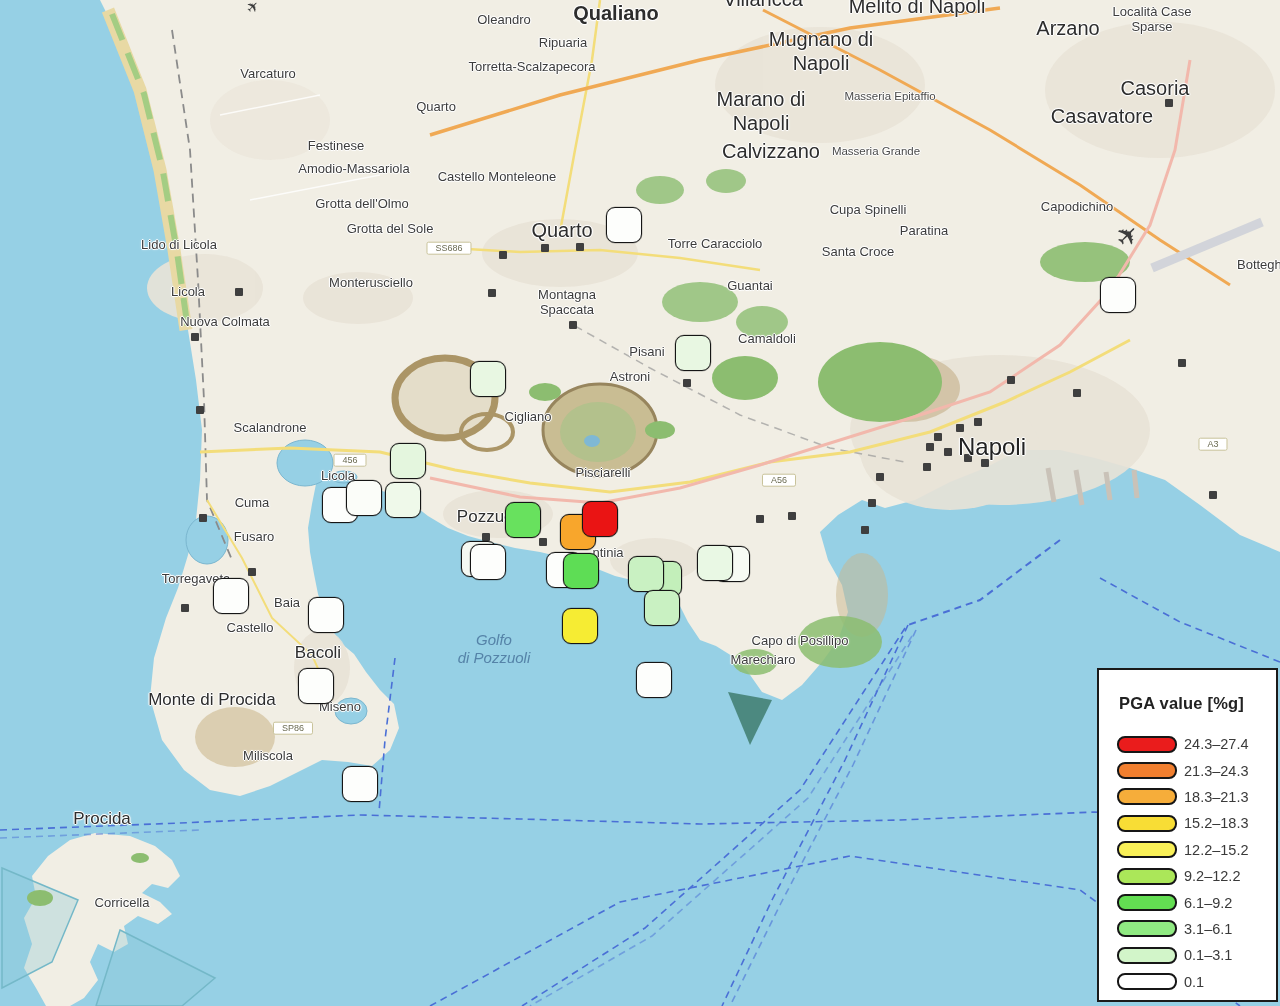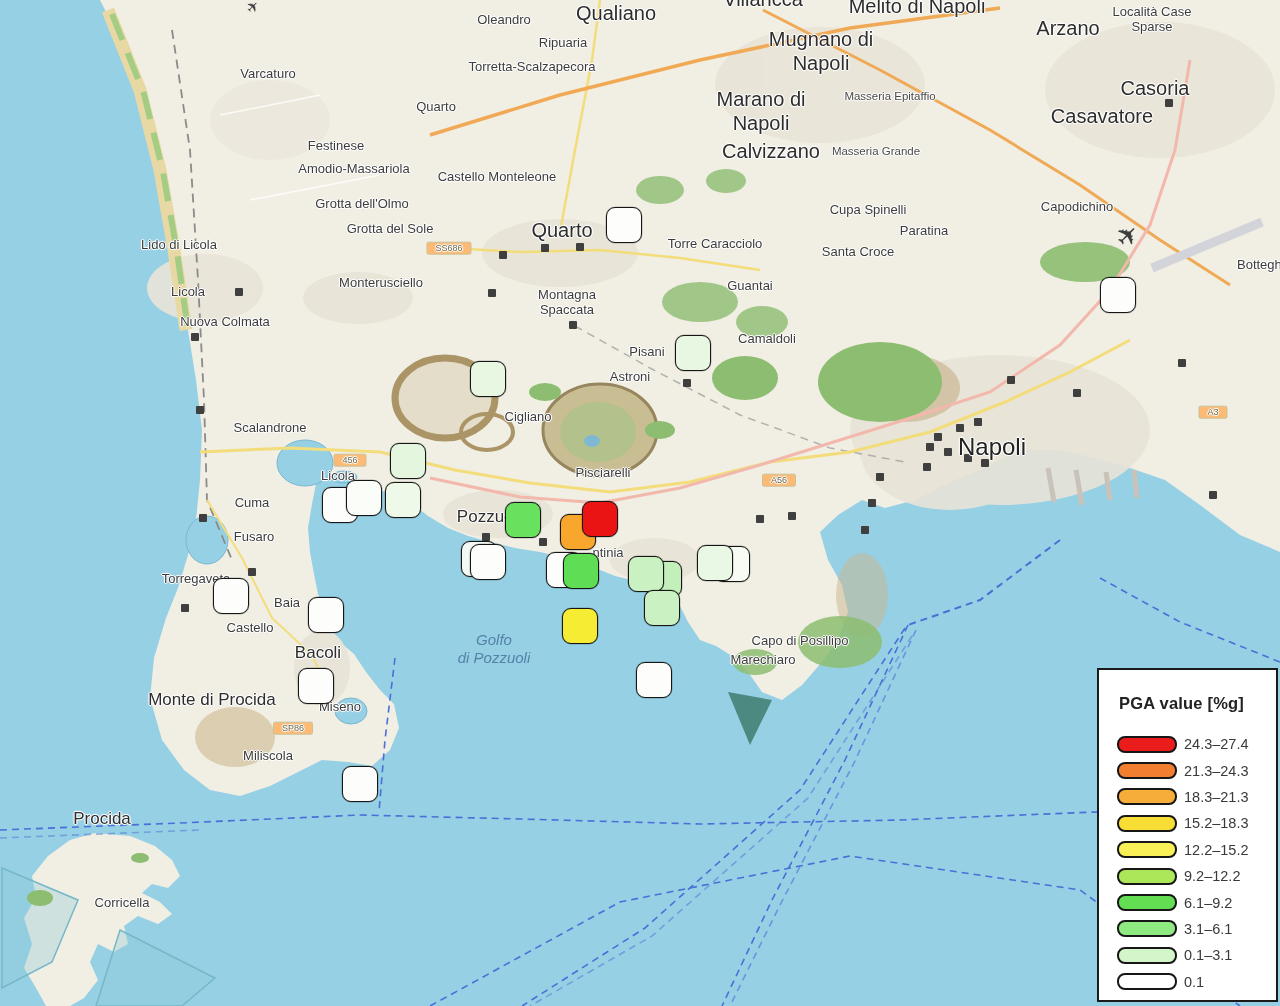--- a/index.html
+++ b/index.html
@@ -11,21 +11,21 @@
   #markers-layer{position:absolute;left:0;top:0;width:100%;height:100%;z-index:20;}
   .maplabel{position:absolute;transform:translate(-50%,-50%);color:#3c3c3c;white-space:pre-line;
     text-align:center;line-height:1.18;
     text-shadow:0 1px 0 #fff,0 -1px 0 #fff,1px 0 0 #fff,-1px 0 0 #fff,0 0 3px #fff;}
   .kind-city{font-size:20px;color:#2d2d2d;}
   .kind-city-lg{font-size:24px;color:#222;}
   .kind-town{font-size:17px;color:#2d2d2d;}
   .kind-village{font-size:13px;}
   .kind-hamlet{font-size:11.5px;color:#4a4a4a;}
   .kind-water{font-size:15px;font-style:italic;color:#5583a8;text-shadow:none;}
-  .kind-road{font-size:9px;color:#6b6b52;background:#fdba74;border:1px solid #c9c39a;border-radius:2px;padding:0 8px;}
+  .kind-road{font-size:9px;color:#6b6b52;background:#ffffff;border:1px solid #c9c39a;border-radius:2px;padding:0 8px;}
   .kind-fragment{font-size:13px;}
   .pga-marker{position:absolute;width:36px;height:36px;box-sizing:border-box;
     border:1.7px solid #151515;border-radius:9px;box-shadow:0 0 0 0.5px rgba(0,0,0,.25);}
   .station{position:absolute;width:8px;height:8px;background:#3f3f3f;border-radius:1px;}
   .plane{position:absolute;color:#3d3d3d;transform:translate(-50%,-50%) rotate(-45deg);text-shadow:none;}
   .legend{position:absolute;left:1097px;top:668px;width:181px;height:334px;background:#ffffff;
     border:2px solid #1a1a1a;box-sizing:border-box;z-index:50;padding:24px 0 0 18px;}
   .legend-title{font-weight:bold;font-size:16.5px;color:#222;margin:0 0 18px 2px;letter-spacing:.2px;}
   .legend ul{list-style:none;margin:0;padding:0;}
   .legend li{display:flex;align-items:center;height:26.4px;}
@@ -183,21 +183,21 @@
       <div class="station" style="left: 248px; top: 568px;"></div>
       <div class="station" style="left: 181px; top: 604px;"></div>
       <div class="station" style="left: 482px; top: 533px;"></div>
       <div class="station" style="left: 539px; top: 538px;"></div>
       <div class="station" style="left: 756px; top: 515px;"></div>
       <div class="station" style="left: 788px; top: 512px;"></div>
     </div>
   <div id="labels-layer">
       <div class="maplabel kind-city" style="left: 917px; top: 7px;">Melito di Napoli</div>
       <div class="maplabel kind-city" style="left: 763px; top: 0px;">Villaricca</div>
-      <div class="maplabel kind-city" style="left: 616px; top: 14px;">Qualiano</div>
+      <div class="maplabel kind-city" style="left: 616px; top: 14px; font-weight: bold;">Qualiano</div>
       <div class="maplabel kind-village" style="left: 504px; top: 20px; text-align: right;">Oleandro</div>
       <div class="maplabel kind-village" style="left: 563px; top: 43px;">Ripuaria</div>
       <div class="maplabel kind-village" style="left: 532px; top: 67px;">Torretta-Scalzapecora</div>
       <div class="maplabel kind-city" style="left: 821px; top: 52px;">Mugnano di
 Napoli</div>
       <div class="maplabel kind-city" style="left: 1068px; top: 29px;">Arzano</div>
       <div class="maplabel kind-village" style="left: 1152px; top: 19px;">Località Case
 Sparse</div>
       <div class="maplabel kind-city" style="left: 1155px; top: 89px;">Casoria</div>
       <div class="maplabel kind-city" style="left: 1102px; top: 117px;">Casavatore</div>
@@ -208,21 +208,21 @@
       <div class="maplabel kind-hamlet" style="left: 876px; top: 152px;">Masseria Grande</div>
       <div class="maplabel kind-village" style="left: 268px; top: 74px;">Varcaturo</div>
       <div class="maplabel kind-village" style="left: 436px; top: 107px;">Quarto</div>
       <div class="maplabel kind-village" style="left: 336px; top: 146px;">Festinese</div>
       <div class="maplabel kind-village" style="left: 354px; top: 169px;">Amodio-Massariola</div>
       <div class="maplabel kind-village" style="left: 362px; top: 204px;">Grotta dell'Olmo</div>
       <div class="maplabel kind-village" style="left: 390px; top: 229px;">Grotta del Sole</div>
       <div class="maplabel kind-village" style="left: 497px; top: 177px;">Castello Monteleone</div>
       <div class="maplabel kind-village" style="left: 179px; top: 245px;">Lido di Licola</div>
       <div class="maplabel kind-village" style="left: 188px; top: 292px;">Licola</div>
-      <div class="maplabel kind-village" style="left: 359px; top: 283px; padding-left: 44px;">Monterusciello</div>
+      <div class="maplabel kind-village" style="left: 349px; top: 283px; padding-left: 44px;">Monterusciello</div>
       <div class="maplabel kind-village" style="left: 225px; top: 322px;">Nuova Colmata</div>
       <div class="maplabel kind-city" style="left: 562px; top: 231px;">Quarto</div>
       <div class="maplabel kind-village" style="left: 567px; top: 302px;">Montagna
 Spaccata</div>
       <div class="maplabel kind-village" style="left: 715px; top: 244px;">Torre Caracciolo</div>
       <div class="maplabel kind-village" style="left: 868px; top: 210px;">Cupa Spinelli</div>
       <div class="maplabel kind-village" style="left: 924px; top: 231px;">Paratina</div>
       <div class="maplabel kind-village" style="left: 858px; top: 252px;">Santa Croce</div>
       <div class="maplabel kind-village" style="left: 750px; top: 286px;">Guantai</div>
       <div class="maplabel kind-village" style="left: 1077px; top: 207px;">Capodichino</div>
@@ -249,21 +249,21 @@
       <div class="maplabel kind-water" style="left: 494px; top: 649px;">Golfo
 di Pozzuoli</div>
       <div class="maplabel kind-village" style="left: 800px; top: 641px;">Capo di Posillipo</div>
       <div class="maplabel kind-village" style="left: 756px; top: 660px; padding-left: 14px;">Marechiaro</div>
       <div class="maplabel kind-town" style="left: 102px; top: 819px;">Procida</div>
       <div class="maplabel kind-village" style="left: 122px; top: 903px;">Corricella</div>
       <div class="maplabel kind-road" style="left: 350px; top: 460px;">456</div>
       <div class="maplabel kind-road" style="left: 449px; top: 248px;">SS686</div>
       <div class="maplabel kind-road" style="left: 293px; top: 728px;">SP86</div>
       <div class="maplabel kind-road" style="left: 779px; top: 480px;">A56</div>
-      <div class="maplabel kind-road" style="left: 1213px; top: 412px;">A3</div>
+      <div class="maplabel kind-road" style="left: 1213px; top: 444px;">A3</div>
       <div class="plane" style="left: 253px; top: 7px; font-size: 15px;">✈</div>
       <div class="plane" style="left: 1128px; top: 236px; font-size: 27px;">✈</div>
     </div>
   <div id="markers-layer">
       <div class="pga-marker" title="0.1" style="left: 606px; top: 207px; background: rgb(253, 254, 252);"></div>
       <div class="pga-marker" title="0.1" style="left: 1100px; top: 277px; background: rgb(253, 254, 252);"></div>
       <div class="pga-marker" title="0.1–3.1" style="left: 675px; top: 335px; background: rgb(232, 247, 226);"></div>
       <div class="pga-marker" title="0.1–3.1" style="left: 470px; top: 361px; background: rgb(232, 247, 226);"></div>
       <div class="pga-marker" title="0.1–3.1" style="left: 390px; top: 443px; background: rgb(228, 246, 222);"></div>
       <div class="pga-marker" title="0.1" style="left: 322px; top: 487px; background: rgb(253, 254, 252);"></div>

